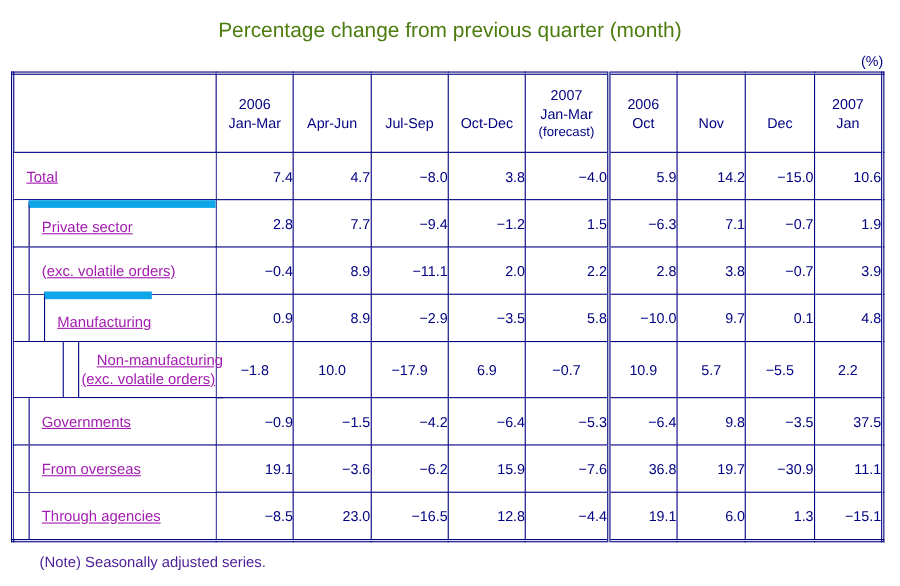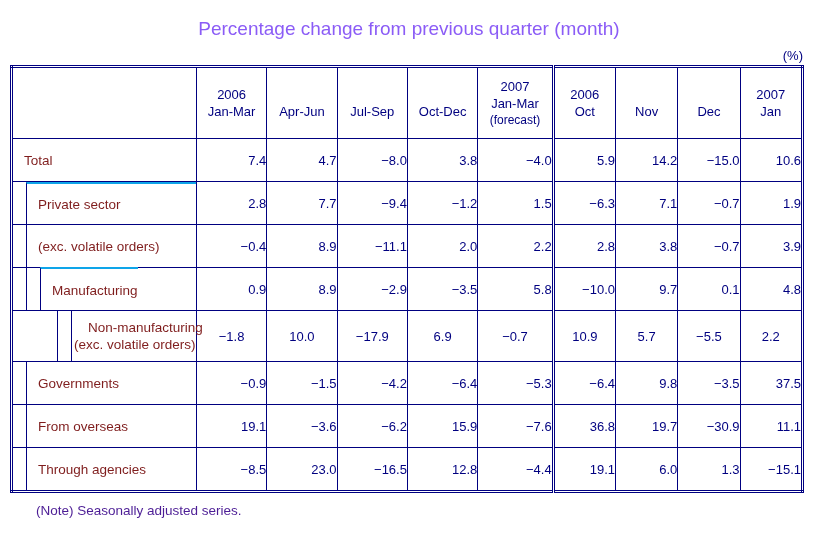--- a/index.html
+++ b/index.html
@@ -11,21 +11,21 @@
     width: 818px;
     height: 533px;
     font-family: "Liberation Sans", sans-serif;
     -webkit-font-smoothing: none;
     position: relative;
     overflow: hidden;
   }
 
   .page-title {
     text-align: center;
-    color: #8b5cf6;
+    color: #4d7c0f;
     font-size: 19px;
     font-weight: normal;
     letter-spacing: 0px;
     margin: 0;
     padding-top: 17px;
     line-height: 24px;
   }
 
   .unit-line {
     text-align: right;
@@ -101,39 +101,40 @@
     position: relative;
   }
   td.lbl-tall { height: 50px; }
 
   .lbl-inner {
     height: 100%;
     box-sizing: border-box;
     display: flex;
     align-items: center;
     font-size: 13.5px;
-    color: #7f1d1d;
+    color: #a21caf;
     white-space: nowrap;
+    text-decoration: underline;
   }
   .ind0 { padding-left: 11px; }
   .ind1 {
     margin-left: 13px;
     border-left: 1px solid #000080;
     padding-left: 11px;
   }
   .ind2-box {
     margin-left: 13px;
     border-left: 1px solid #000080;
     padding-left: 11px;
     height: 100%;
     display: flex;
     align-items: center;
   }
   
-  .box-top { border-top: 2px solid #0ea5e9; }
+  .box-top { border-top: 7px solid #0ea5e9; }
   .box-bot { border-bottom: 1px solid #000080; }
 
   .two-line {
     display: block;
     line-height: 17px;
     white-space: nowrap;
   }
   .two-line .l1 { display: block; padding-left: 5px; }
   .two-line .l2 { display: block; padding-left: 0px; margin-left: -9px; }
 

